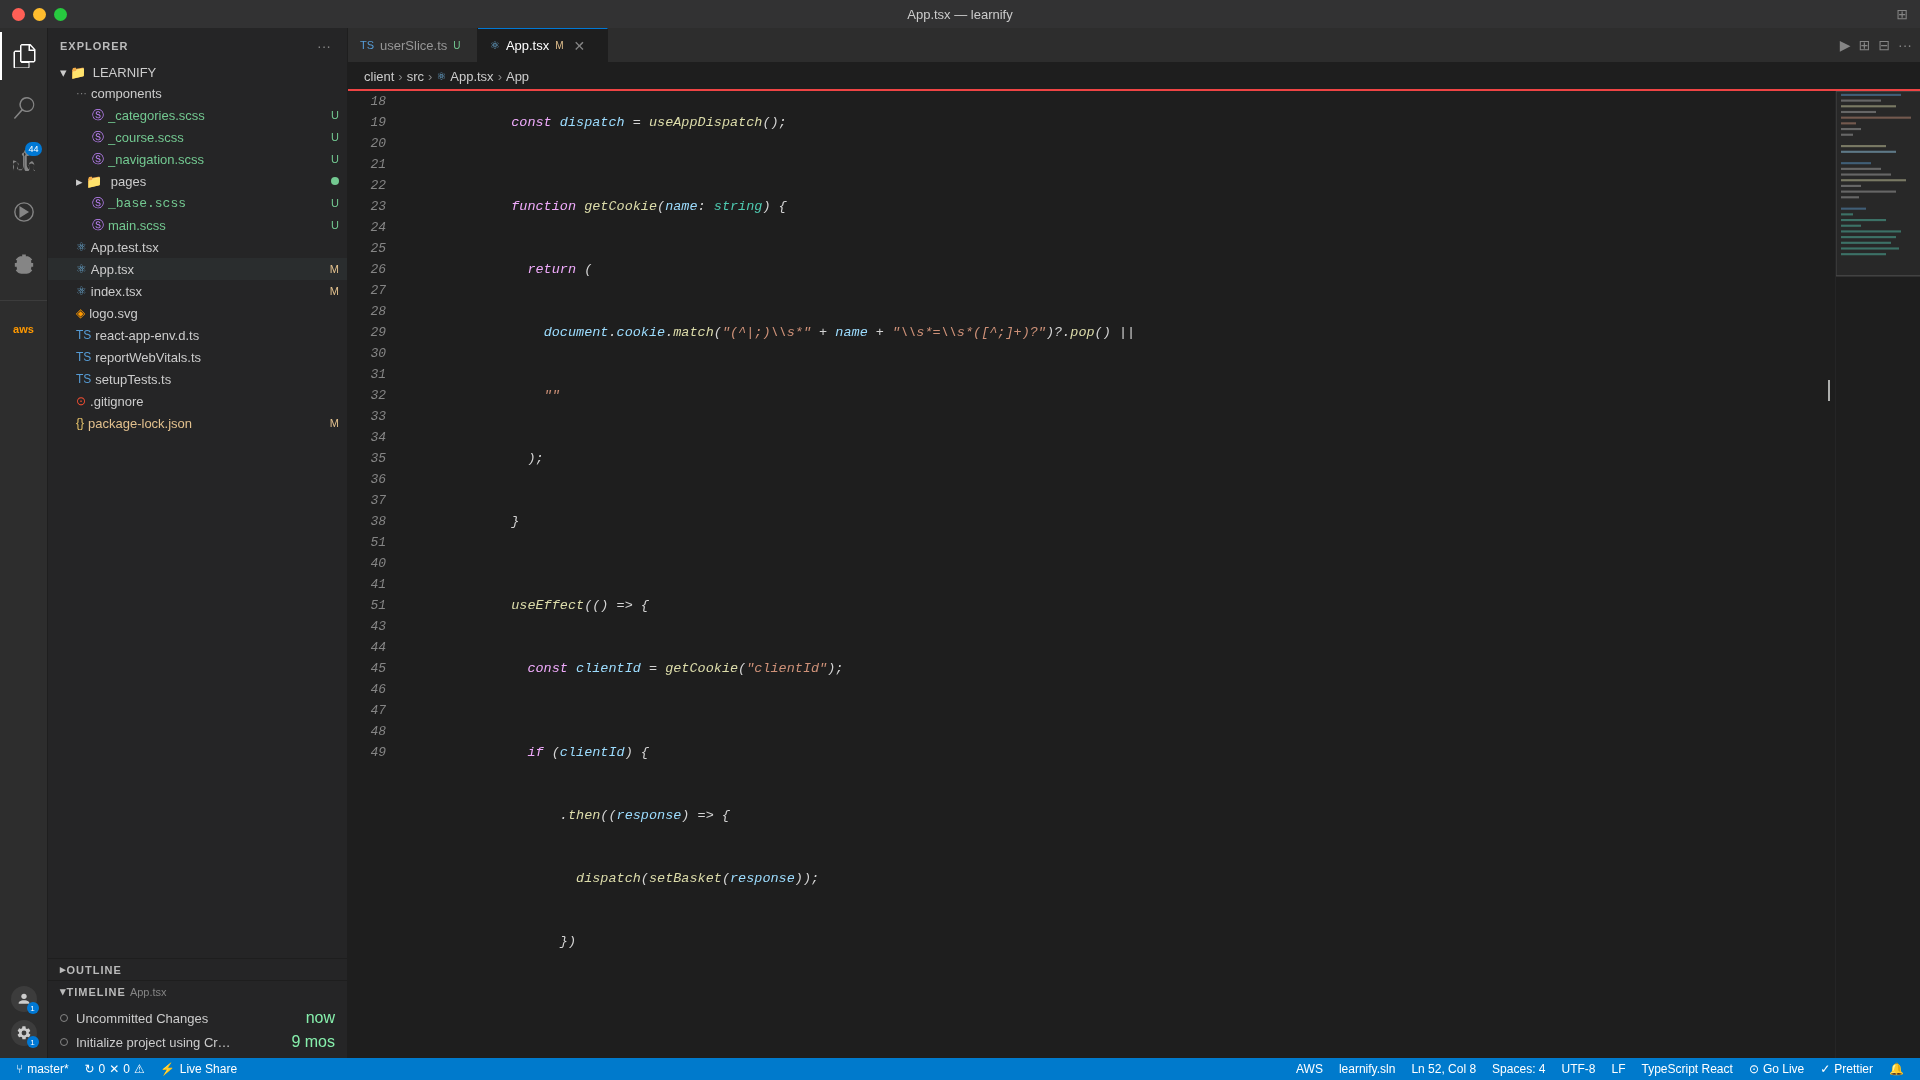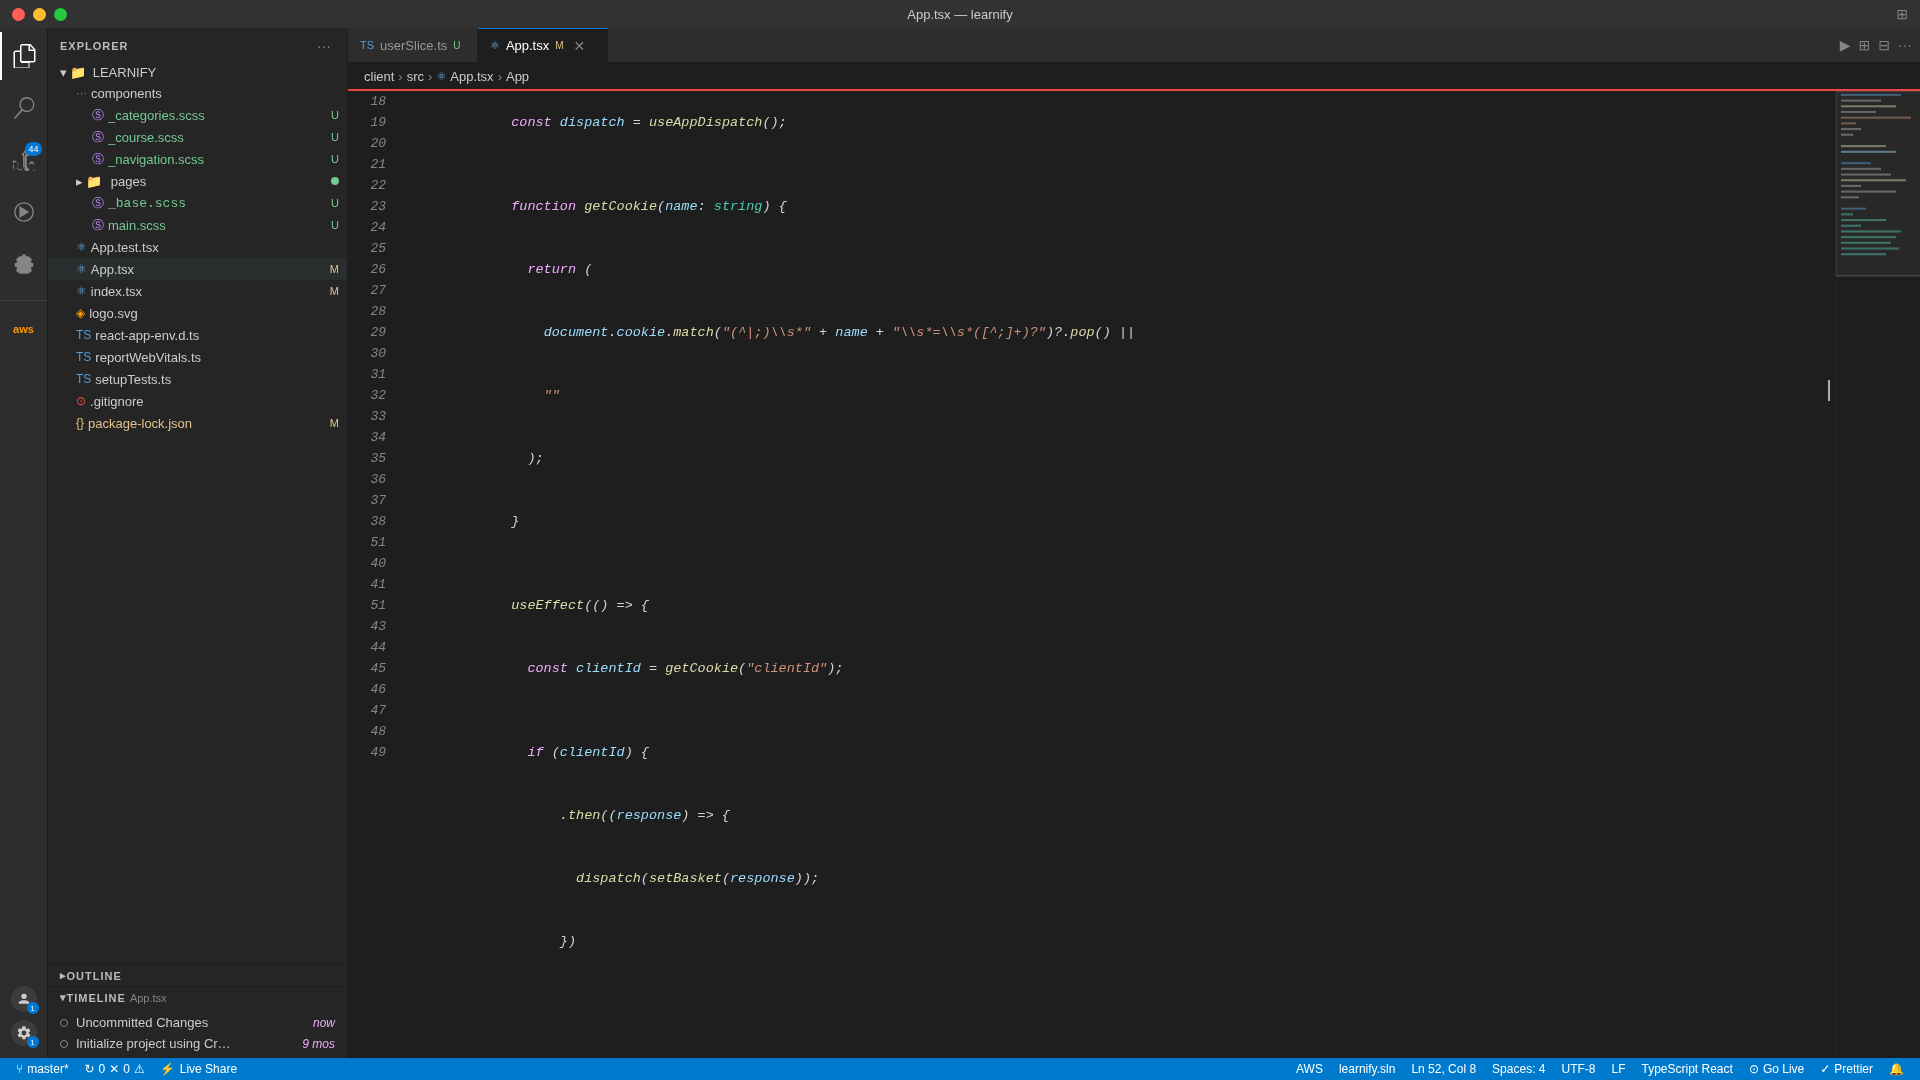--- a/index.html
+++ b/index.html
@@ -272,23 +272,22 @@
       cursor: pointer;
     }
     .timeline-dot {
       width: 8px; height: 8px;
       border-radius: 50%;
       border: 1px solid #858585;
       flex-shrink: 0;
     }
     .timeline-time {
       margin-left: auto;
-      color: #f0abfc;
-      font-size: 12px;
-      font-style: italic;
+      color: #86efac;
+      font-size: 16px;
     }
 
     
     .editor-area {
       flex: 1;
       display: flex;
       flex-direction: column;
       background: #1e1e1e;
       overflow: hidden;
     }

